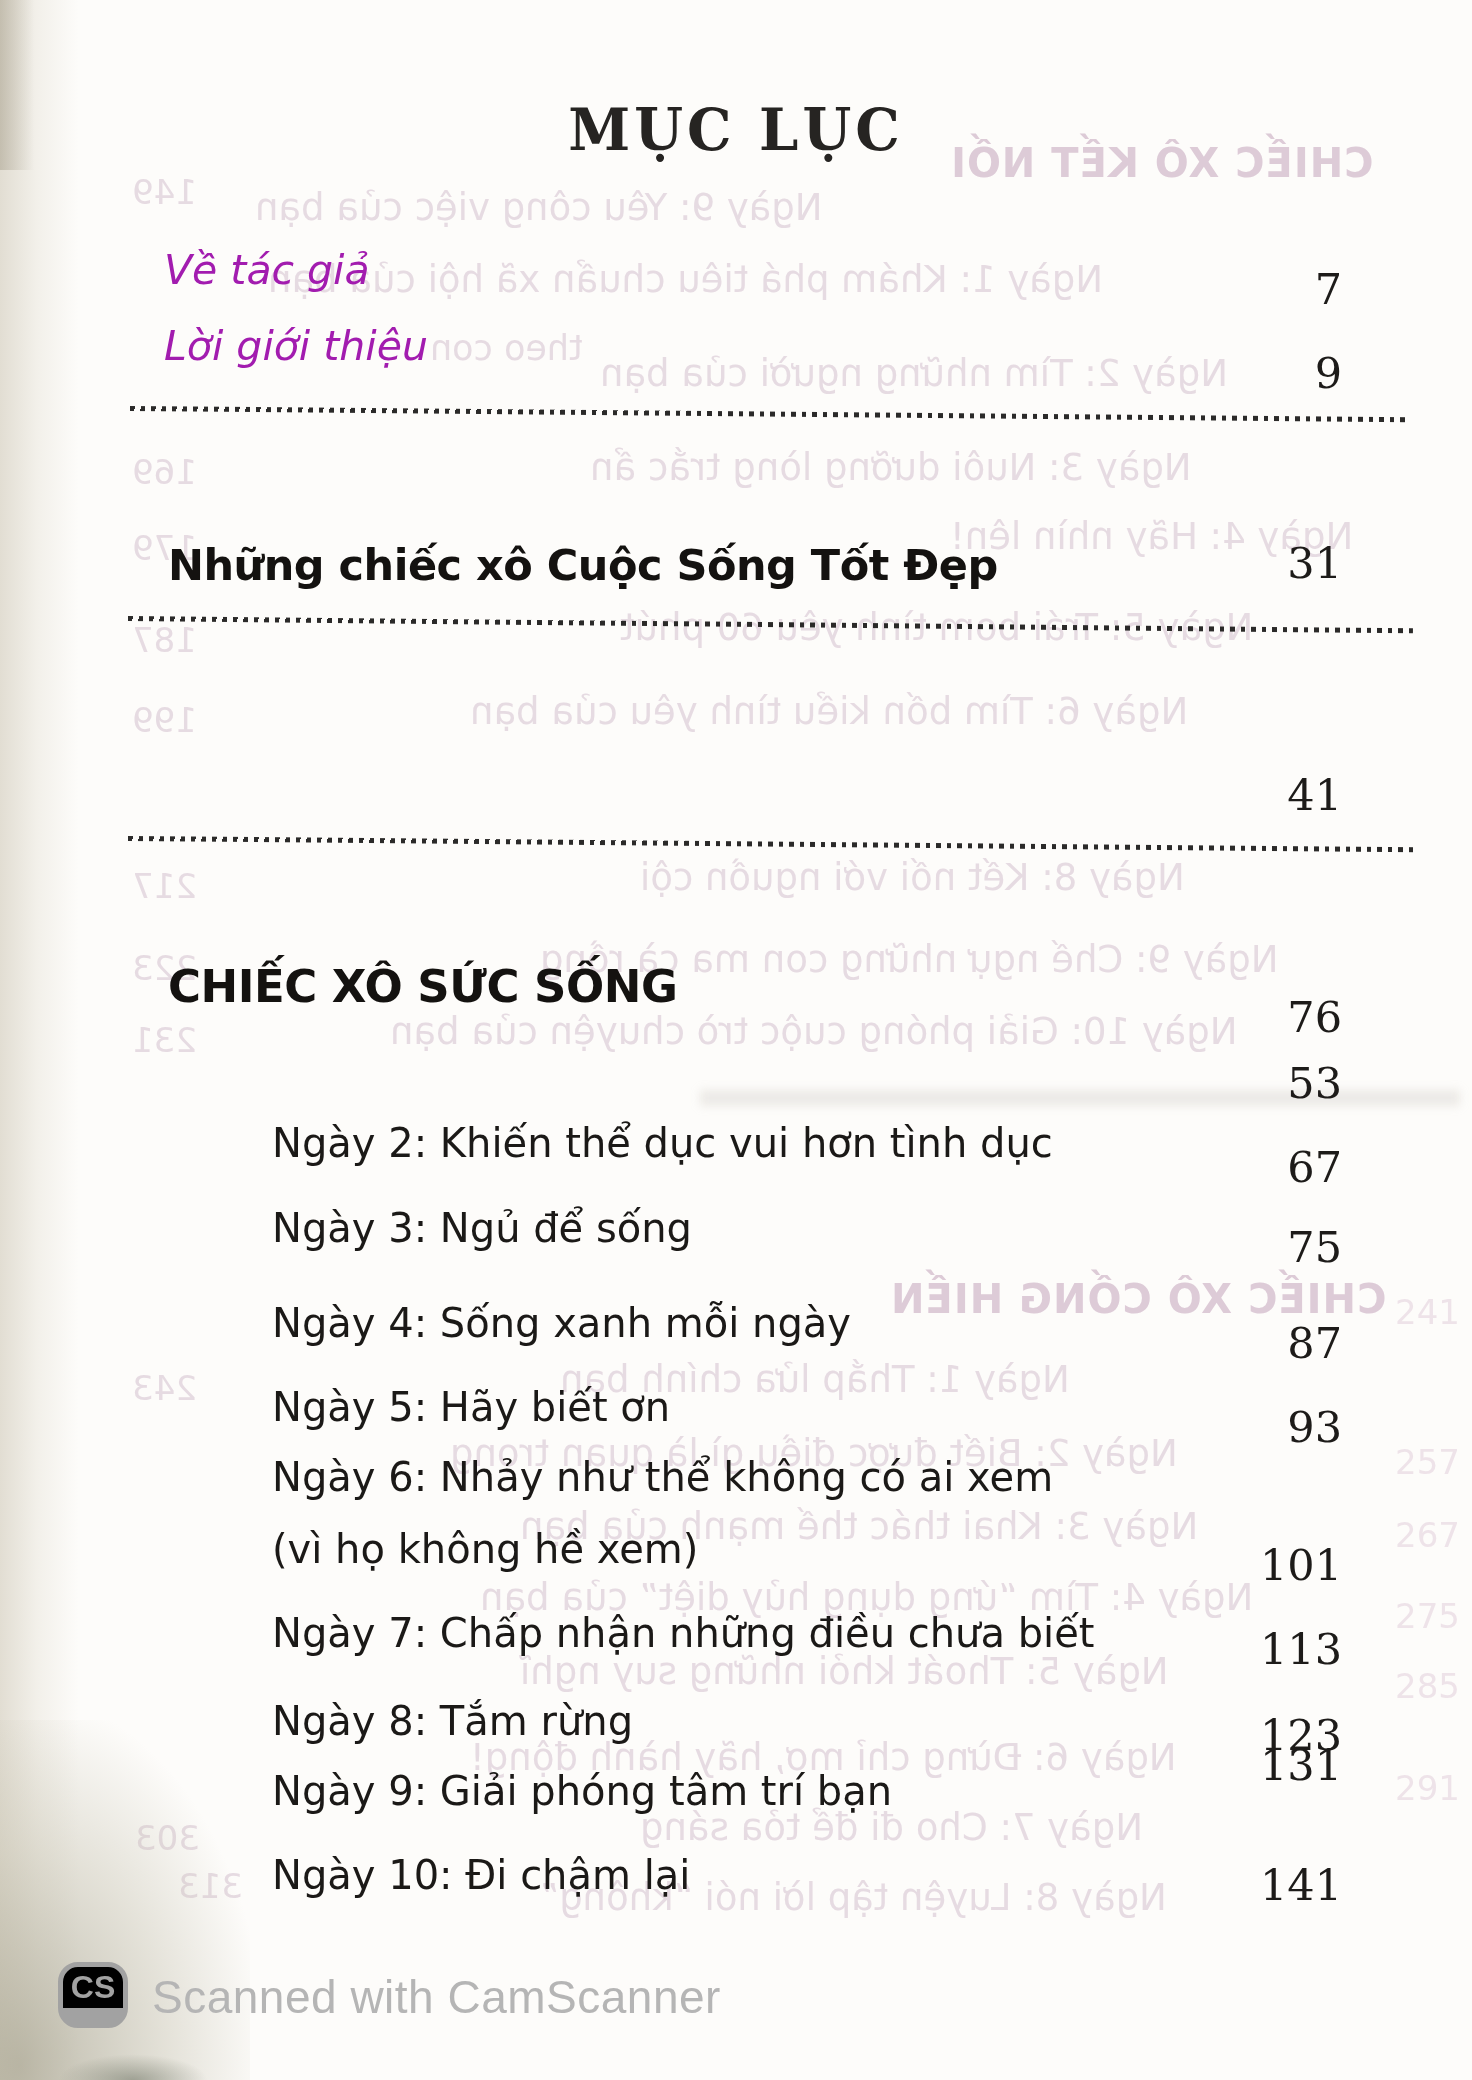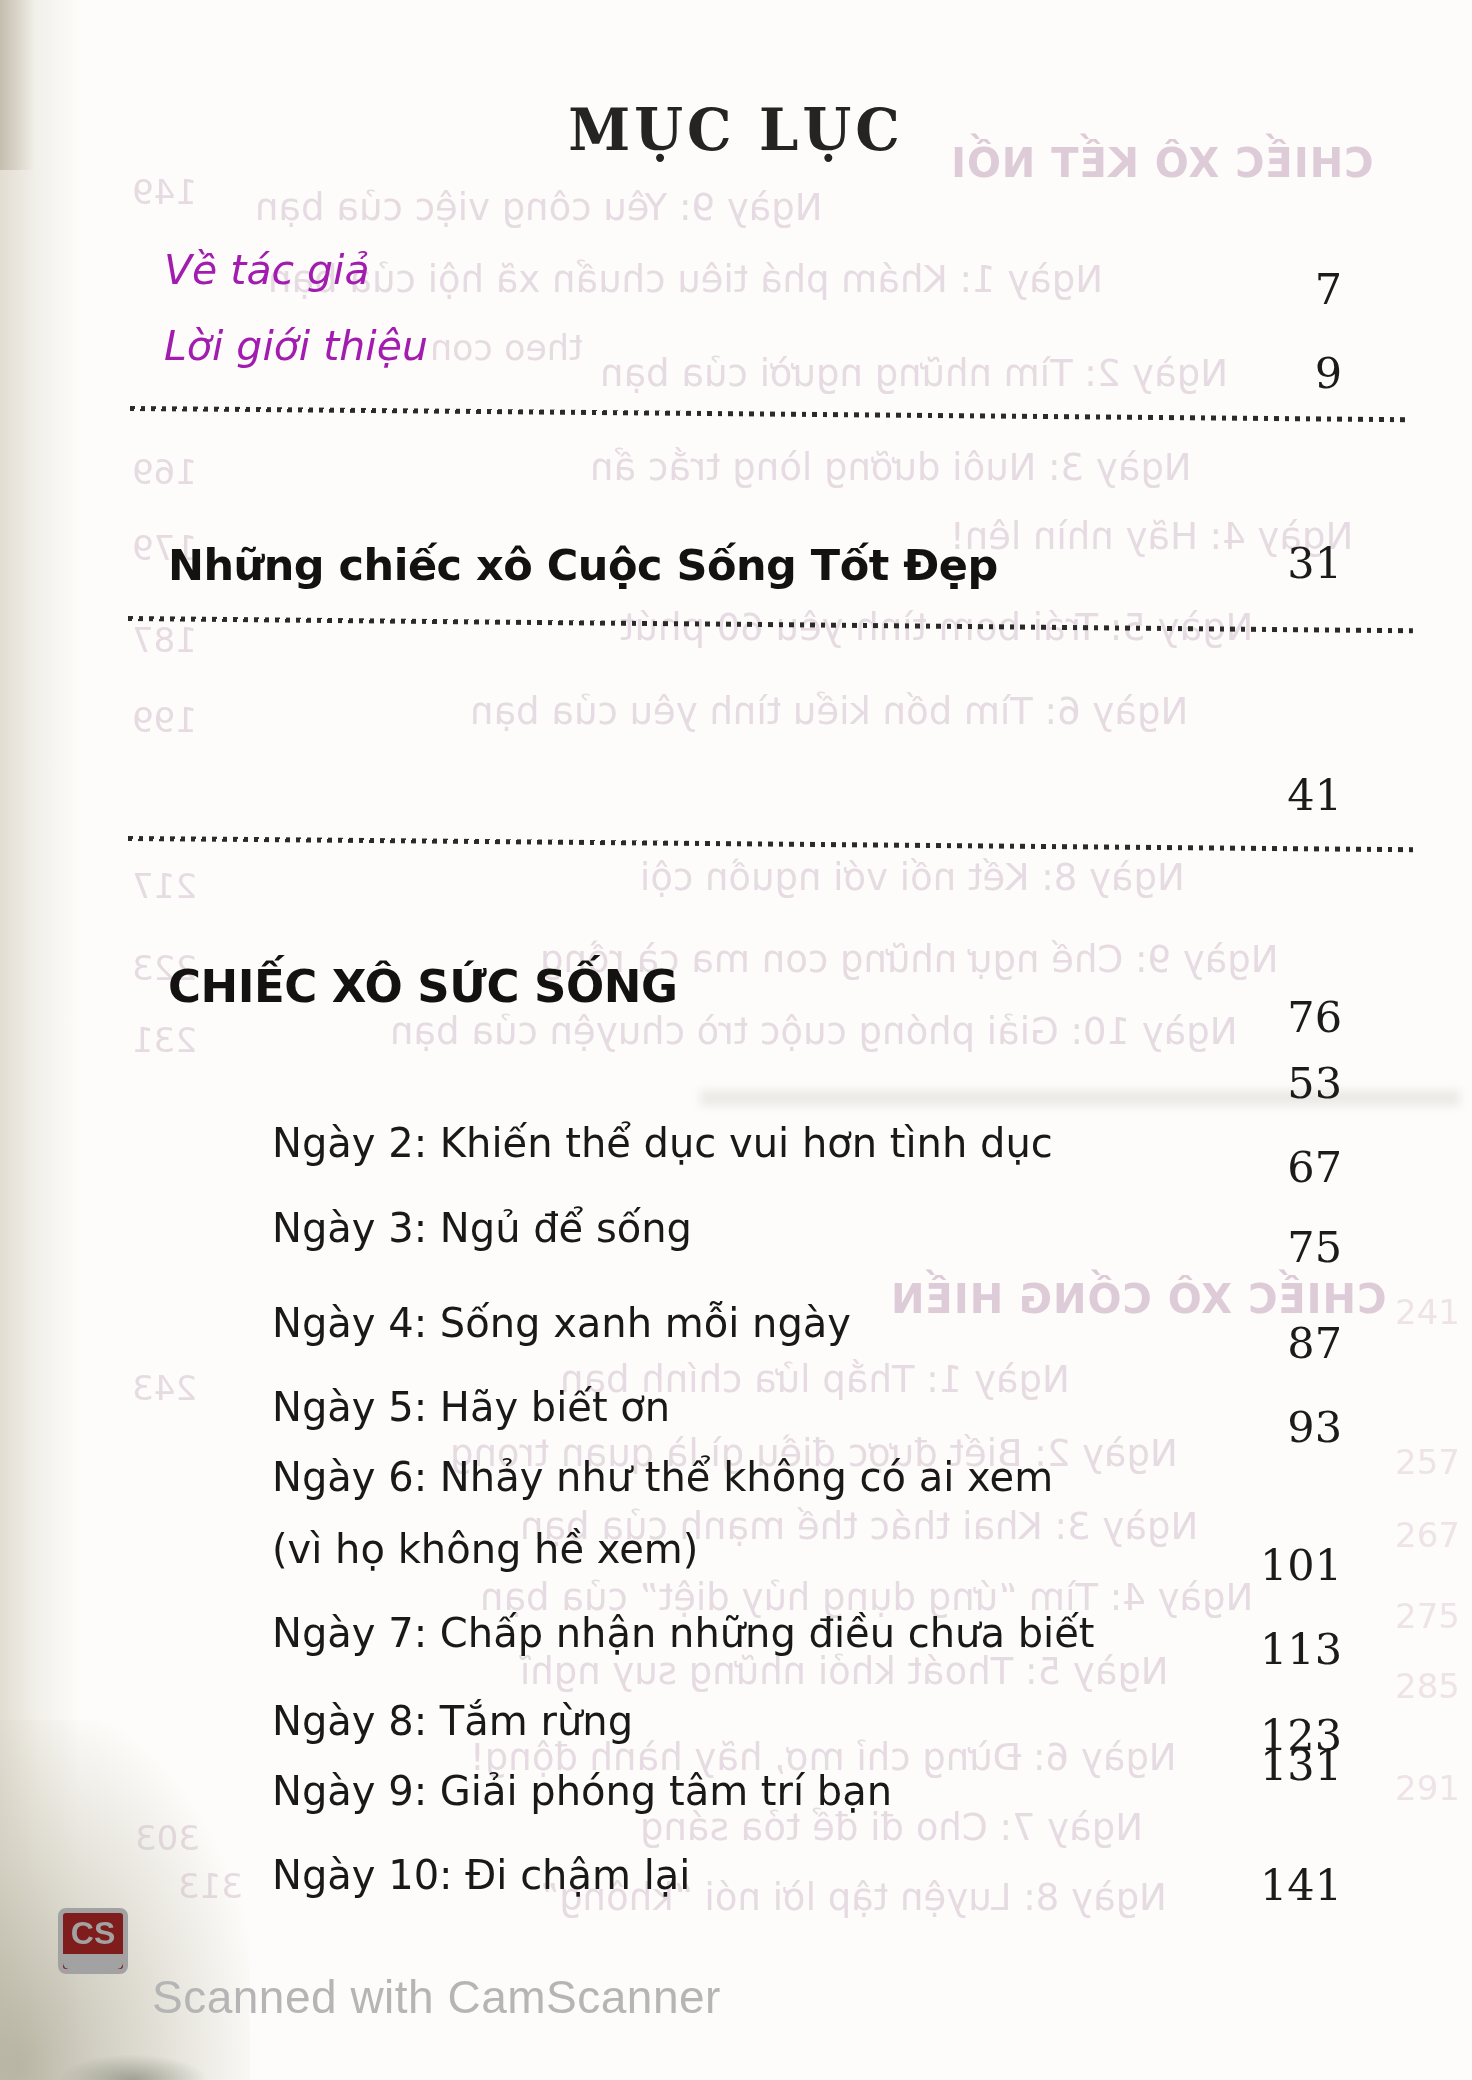--- a/index.html
+++ b/index.html
@@ -37,22 +37,22 @@
 
   
   .bleed{position:absolute;white-space:nowrap;color:#e6dbe2;transform:scaleX(-1);
     filter:blur(0.6px);font-family:"DejaVu Sans",sans-serif;}
   .bleed-bold{font-weight:700;color:#ddcbd7;letter-spacing:1px;}
   .bleed-plain{transform:none;color:#eee3e9;}
   .smudge{position:absolute;left:700px;top:1090px;width:760px;height:16px;
     background:rgba(178,172,166,.22);filter:blur(5px);}
 
   
-  .cs-logo{position:absolute;left:58px;top:1908px;width:70px;height:66px;
-    border:5px solid #a2a2a2;border-radius:8px;background:#7f1d1d;box-sizing:border-box;}
+  .cs-logo{position:absolute;left:58px;top:1962px;width:70px;height:66px;
+    border:5px solid #a2a2a2;border-radius:20px;background:#000000;box-sizing:border-box;}
   .cs-logo .cs-text{position:absolute;left:0;right:0;top:2px;text-align:center;
     font-family:"Liberation Sans",sans-serif;font-weight:700;font-size:32px;color:#a2a2a2;}
   .cs-logo .cs-bar{position:absolute;left:0;right:0;bottom:0;height:15px;background:#a2a2a2;
     border-radius:0 0 6px 6px;}
   .wm-label{position:absolute;left:152px;top:1970px;font-family:"Liberation Sans",sans-serif;
     font-size:46px;color:#b5b5b5;letter-spacing:0.5px;white-space:nowrap;}
 </style>
 </head>
 <body>
 

